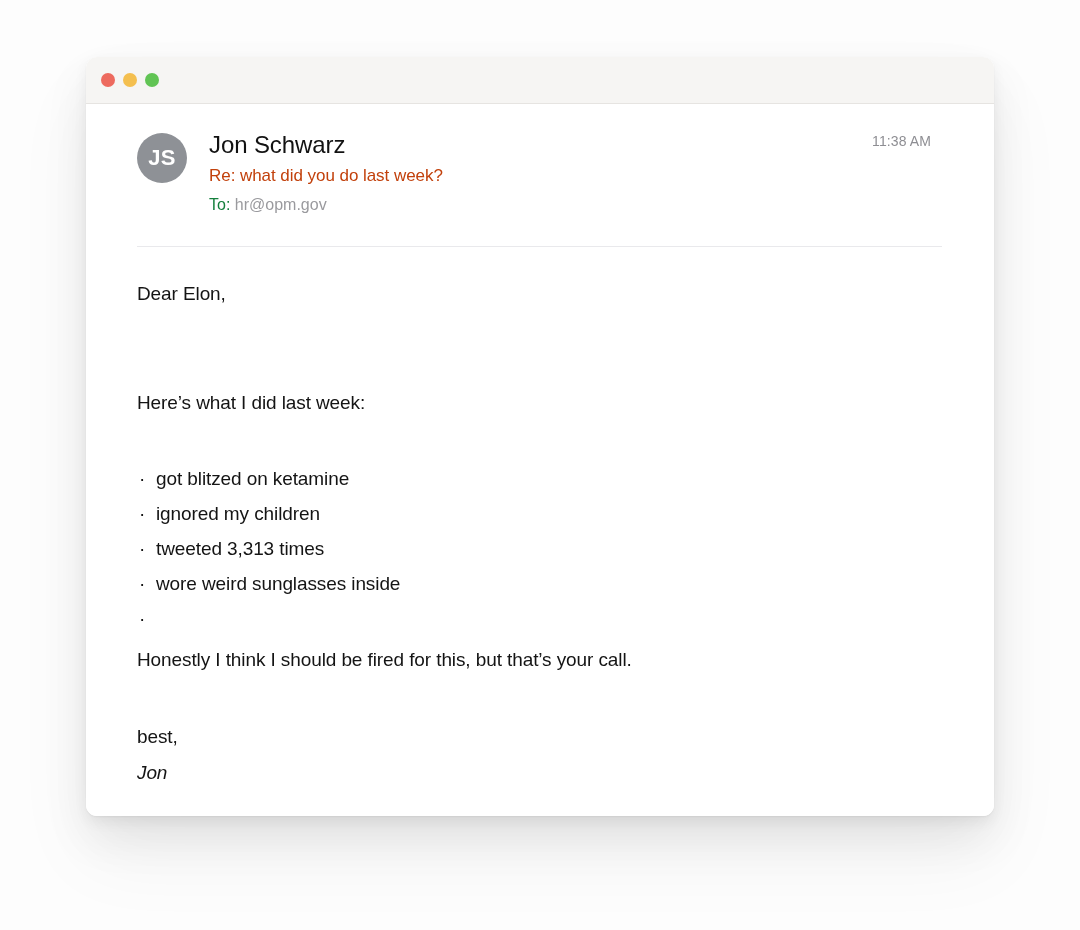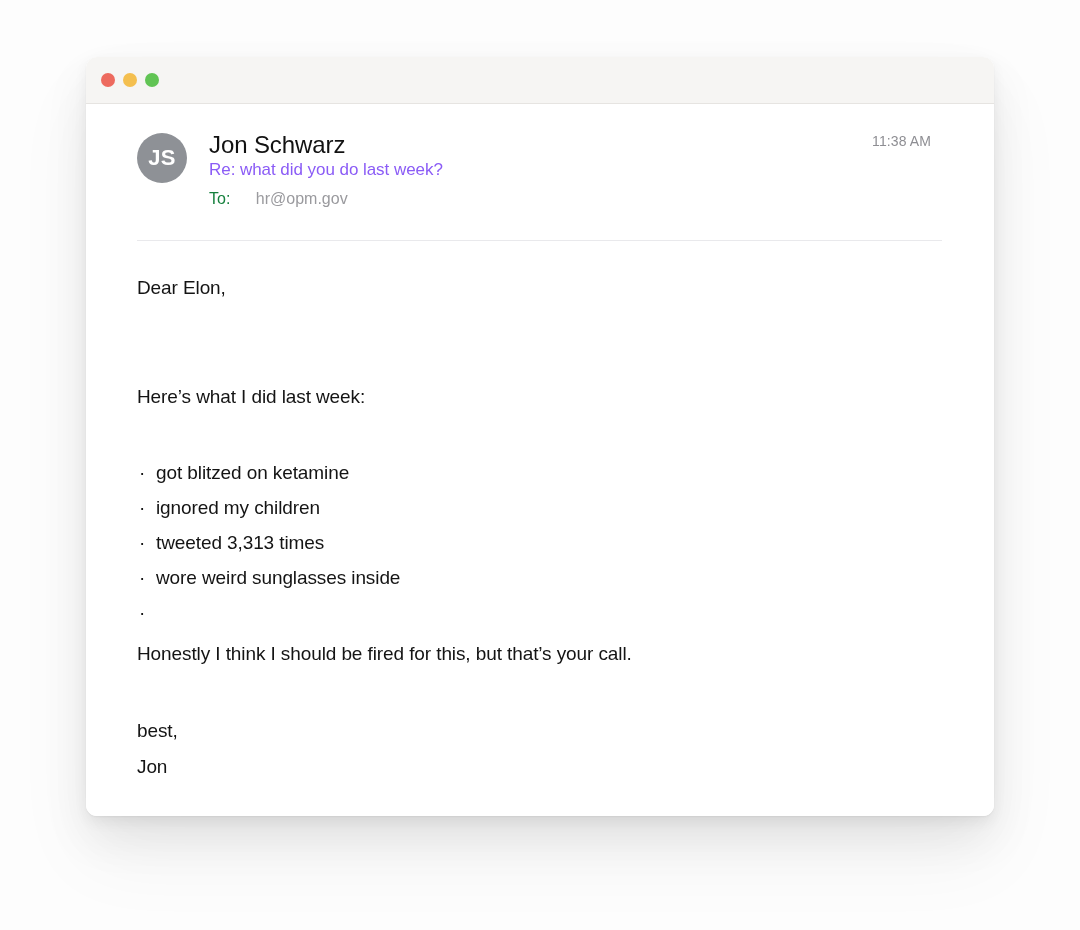--- a/index.html
+++ b/index.html
@@ -98,37 +98,38 @@
   .sender {
     font-size: 24px;
     font-weight: normal;
     color: #121212;
     line-height: 1.18;
     letter-spacing: -0.1px;
   }
 
   .subject {
     font-size: 17px;
-    color: #8b5cf6;
+    color: #c2410c;
     line-height: 1.35;
+    margin-top: 6px;
     letter-spacing: -0.05px;
   }
 
   .to-line {
     font-size: 16px;
     margin-top: 7px;
     line-height: 1.3;
   }
   .to-label {
     color: #15803d;
     font-weight: 500;
   }
   .to-value {
     color: #9a9a9e;
-    margin-left: 21px;
+    margin-left: 0;
   }
 
   .timestamp {
     position: absolute;
     right: 63px;
     top: 29px;
     font-size: 14px;
     color: #8e8e93;
     letter-spacing: 0.1px;
   }
@@ -171,21 +172,21 @@
     position: absolute;
     left: 2px;
     top: 0;
     color: #141414;
     font-size: 19px;
     line-height: inherit;
   }
 
   .closing   { margin-top: 57px; }
   .signoff   { margin-top: 58px; }
-  .signature { margin-top: 17px; }
+  .signature { margin-top: 17px; font-style: italic; }
 </style>
 </head>
 <body>
 
 <div class="window">
 
   <div class="titlebar">
     <div class="lights">
       <span class="light red"></span>
       <span class="light yellow"></span>

